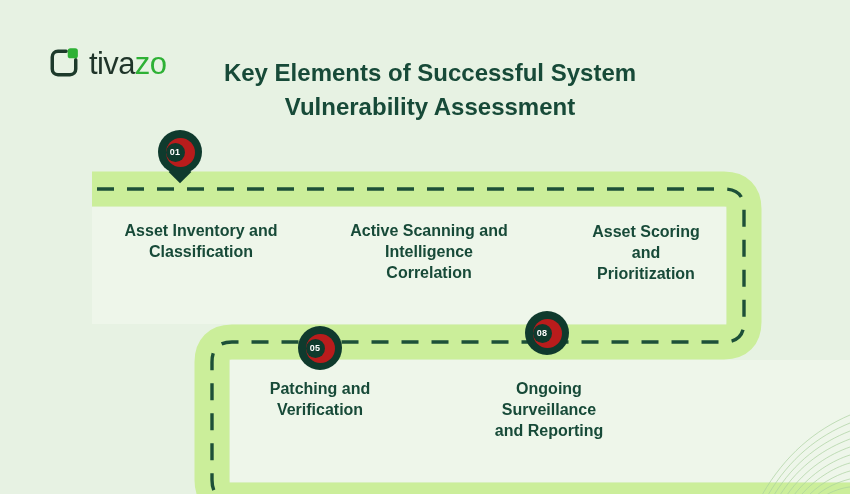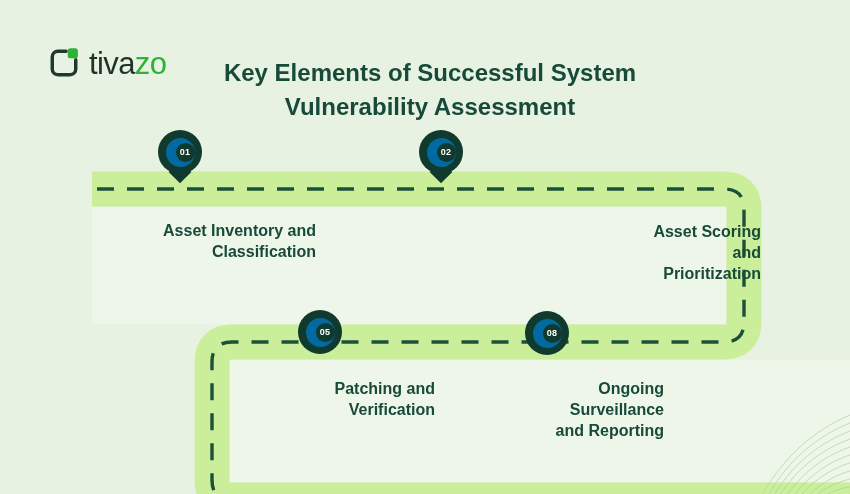--- a/index.html
+++ b/index.html
@@ -38,33 +38,33 @@
     background:var(--pin-dark,#0f3a2d);
     transform:translate(-50%,-50%);
     display:flex;align-items:center;justify-content:center;z-index:3;
   }
   .marker .tip{
     position:absolute;left:50%;bottom:-6px;width:16px;height:16px;
     background:var(--pin-dark,#0f3a2d);
     transform:translateX(-50%) rotate(45deg);z-index:-1;
   }
   .marker .inner{
-    width:29px;height:29px;border-radius:50%;background:#0369a1;
-    display:flex;align-items:center;justify-content:flex-end;
+    width:29px;height:29px;border-radius:50%;background:#b91c1c;
+    display:flex;align-items:center;justify-content:flex-start;
   }
   .marker .num{
     width:19px;height:19px;border-radius:50%;background:var(--pin-dark,#0f3a2d);
     color:#ffffff;font-size:9px;font-weight:700;letter-spacing:0.3px;
     display:flex;align-items:center;justify-content:center;
   }
 
   
   .step-label{
     position:absolute;transform:translateX(-50%);width:230px;
-    text-align:right;white-space:pre-line;
+    text-align:center;white-space:pre-line;
     font-size:16px;line-height:21px;font-weight:700;
     color:var(--text-dark,#174a38);z-index:2;
   }
 </style>
 </head>
 <body>
 
 <div class="canvas">
 
   <div class="brand">
@@ -96,39 +96,36 @@
       <path d="M850 487 C848 487 836 489 826 495"></path>
     </g>
   </svg>
 
   <div class="marker pin" style="left:180px;top:152px">
     <span class="tip"></span>
     <span class="inner">
       <span class="num">01</span>
     </span>
   </div>
-  <div class="marker pin" style="left:441px;top:152px">
-    <span class="tip"></span>
-    <span class="inner">
-      <span class="num">02</span>
-    </span>
-  </div>
   <div class="marker" style="left:547px;top:333px">
     <span class="inner">
       <span class="num">08</span>
     </span>
   </div>
-  <div class="marker" style="left:320px;top:332px">
+  <div class="marker" style="left:320px;top:348px">
     <span class="inner">
       <span class="num">05</span>
     </span>
   </div>
 
   <div class="step-label" style="left:201px;top:220px">Asset Inventory and
 Classification</div>
+  <div class="step-label" style="left:429px;top:220px">Active Scanning and
+Intelligence
+Correlation</div>
   <div class="step-label" style="left:646px;top:221px">Asset Scoring
 and
 Prioritization</div>
   <div class="step-label" style="left:549px;top:378px">Ongoing
 Surveillance
 and Reporting</div>
   <div class="step-label" style="left:320px;top:378px">Patching and
 Verification</div>
 
 </div>

